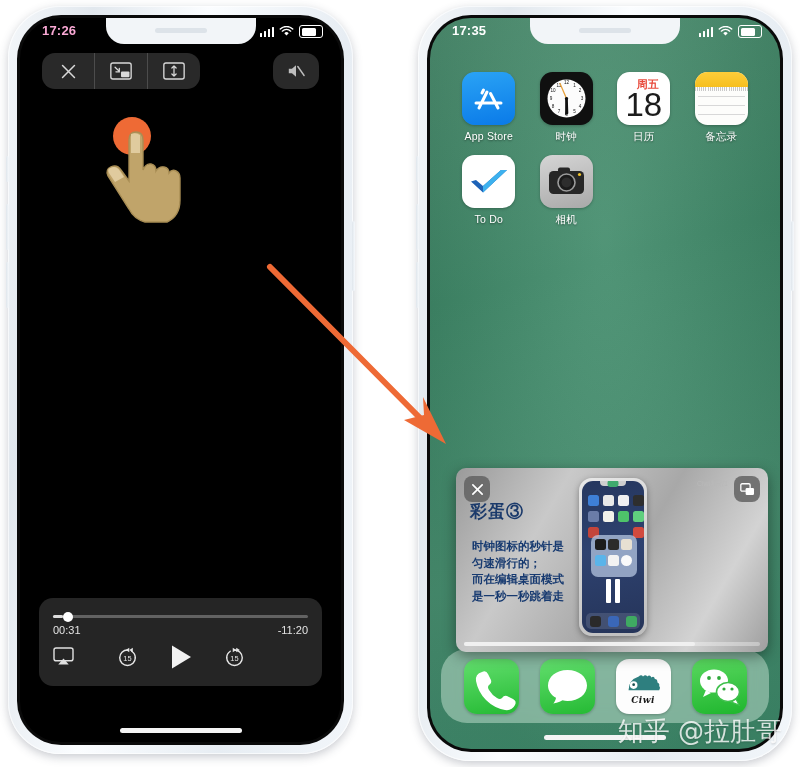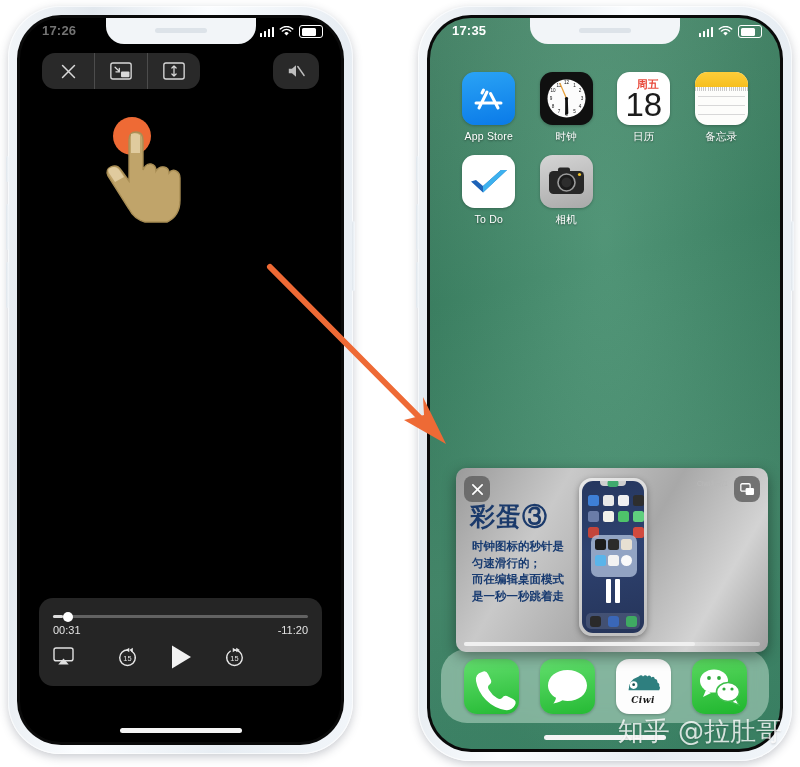--- a/index.html
+++ b/index.html
@@ -75,21 +75,21 @@
   .dock .appicon{width:55px;height:55px;border-radius:13px;}
 
   
   .pip{position:absolute;left:26px;top:450px;width:312px;height:184px;border-radius:10px;z-index:20;
        background:linear-gradient(120deg,#9a9a9a 0%,#c9c9c9 28%,#a8a8a8 55%,#d3d3d3 80%,#9e9e9e 100%);
        box-shadow:0 4px 14px rgba(0,0,0,.4);overflow:hidden;}
   .pip-close{position:absolute;left:8px;top:8px;width:26px;height:26px;border-radius:8px;
              background:rgba(95,95,95,.82);display:flex;align-items:center;justify-content:center;z-index:5;}
   .pip-exp{position:absolute;right:8px;top:8px;width:26px;height:26px;border-radius:8px;
            background:rgba(95,95,95,.82);display:flex;align-items:center;justify-content:center;z-index:5;}
-  .pip-title{position:absolute;left:14px;top:32px;font-size:25px;font-weight:bold;color:#1b3a6b;
+  .pip-title{position:absolute;left:14px;top:32px;font-size:17px;font-weight:bold;color:#1b3a6b;
              font-family:Liberation Mono, monospace;letter-spacing:1px;}
   .pip-body{position:absolute;left:16px;top:70px;width:130px;font-size:11.5px;line-height:1.45;
             color:#173a70;font-weight:bold;font-family:"DejaVu Sans","Liberation Sans",sans-serif;}
   .pip-wm{position:absolute;right:40px;top:11px;font-size:7px;color:#b9b9b9;}
   .pip-scroll{position:absolute;left:8px;right:8px;bottom:6px;height:4px;border-radius:2px;background:rgba(255,255,255,.35);}
   .pip-scroll .f{position:absolute;left:0;top:0;height:4px;width:78%;border-radius:2px;background:#f0f0f0;}
 
   
   .mini{position:absolute;left:123px;top:10px;width:68px;height:158px;border-radius:13px;
         background:linear-gradient(150deg,#e8e8e8,#bcbcbc);box-shadow:0 2px 6px rgba(0,0,0,.35);}
@@ -124,21 +124,21 @@
   <div class="sidebtn" style="left:-2px;top:198px;width:3px;height:46px;"></div>
   <div class="sidebtn" style="left:-2px;top:256px;width:3px;height:46px;"></div>
   <div class="sidebtn" style="right:-2px;top:215px;width:3px;height:70px;"></div>
   <div class="bezel"></div>
   <div class="screen" id="screenL">
     <div class="notch">
         <div class="spk"></div>
       </div>
 
     <div class="statusbar">
-      <div class="st-time" style="color:#737373">17:26</div>
+      <div class="st-time" style="color:#f9a8d4">17:26</div>
       <div class="st-right">
         <div class="sig">
           <i style="background:#fff"></i>
             <i style="background:#fff"></i>
             <i style="background:#fff"></i>
             <i style="background:#fff"></i>
         </div>
         <svg width="15" height="11" viewBox="0 0 16 12">
           <path d="M8 10.4 L5.6 7.8 a3.5 3.5 0 0 1 4.8 0 Z" fill="#fff"></path>
           <path d="M3.4 5.6 a6.6 6.6 0 0 1 9.2 0" stroke="#fff" stroke-width="1.5" fill="none" stroke-linecap="round"></path>

